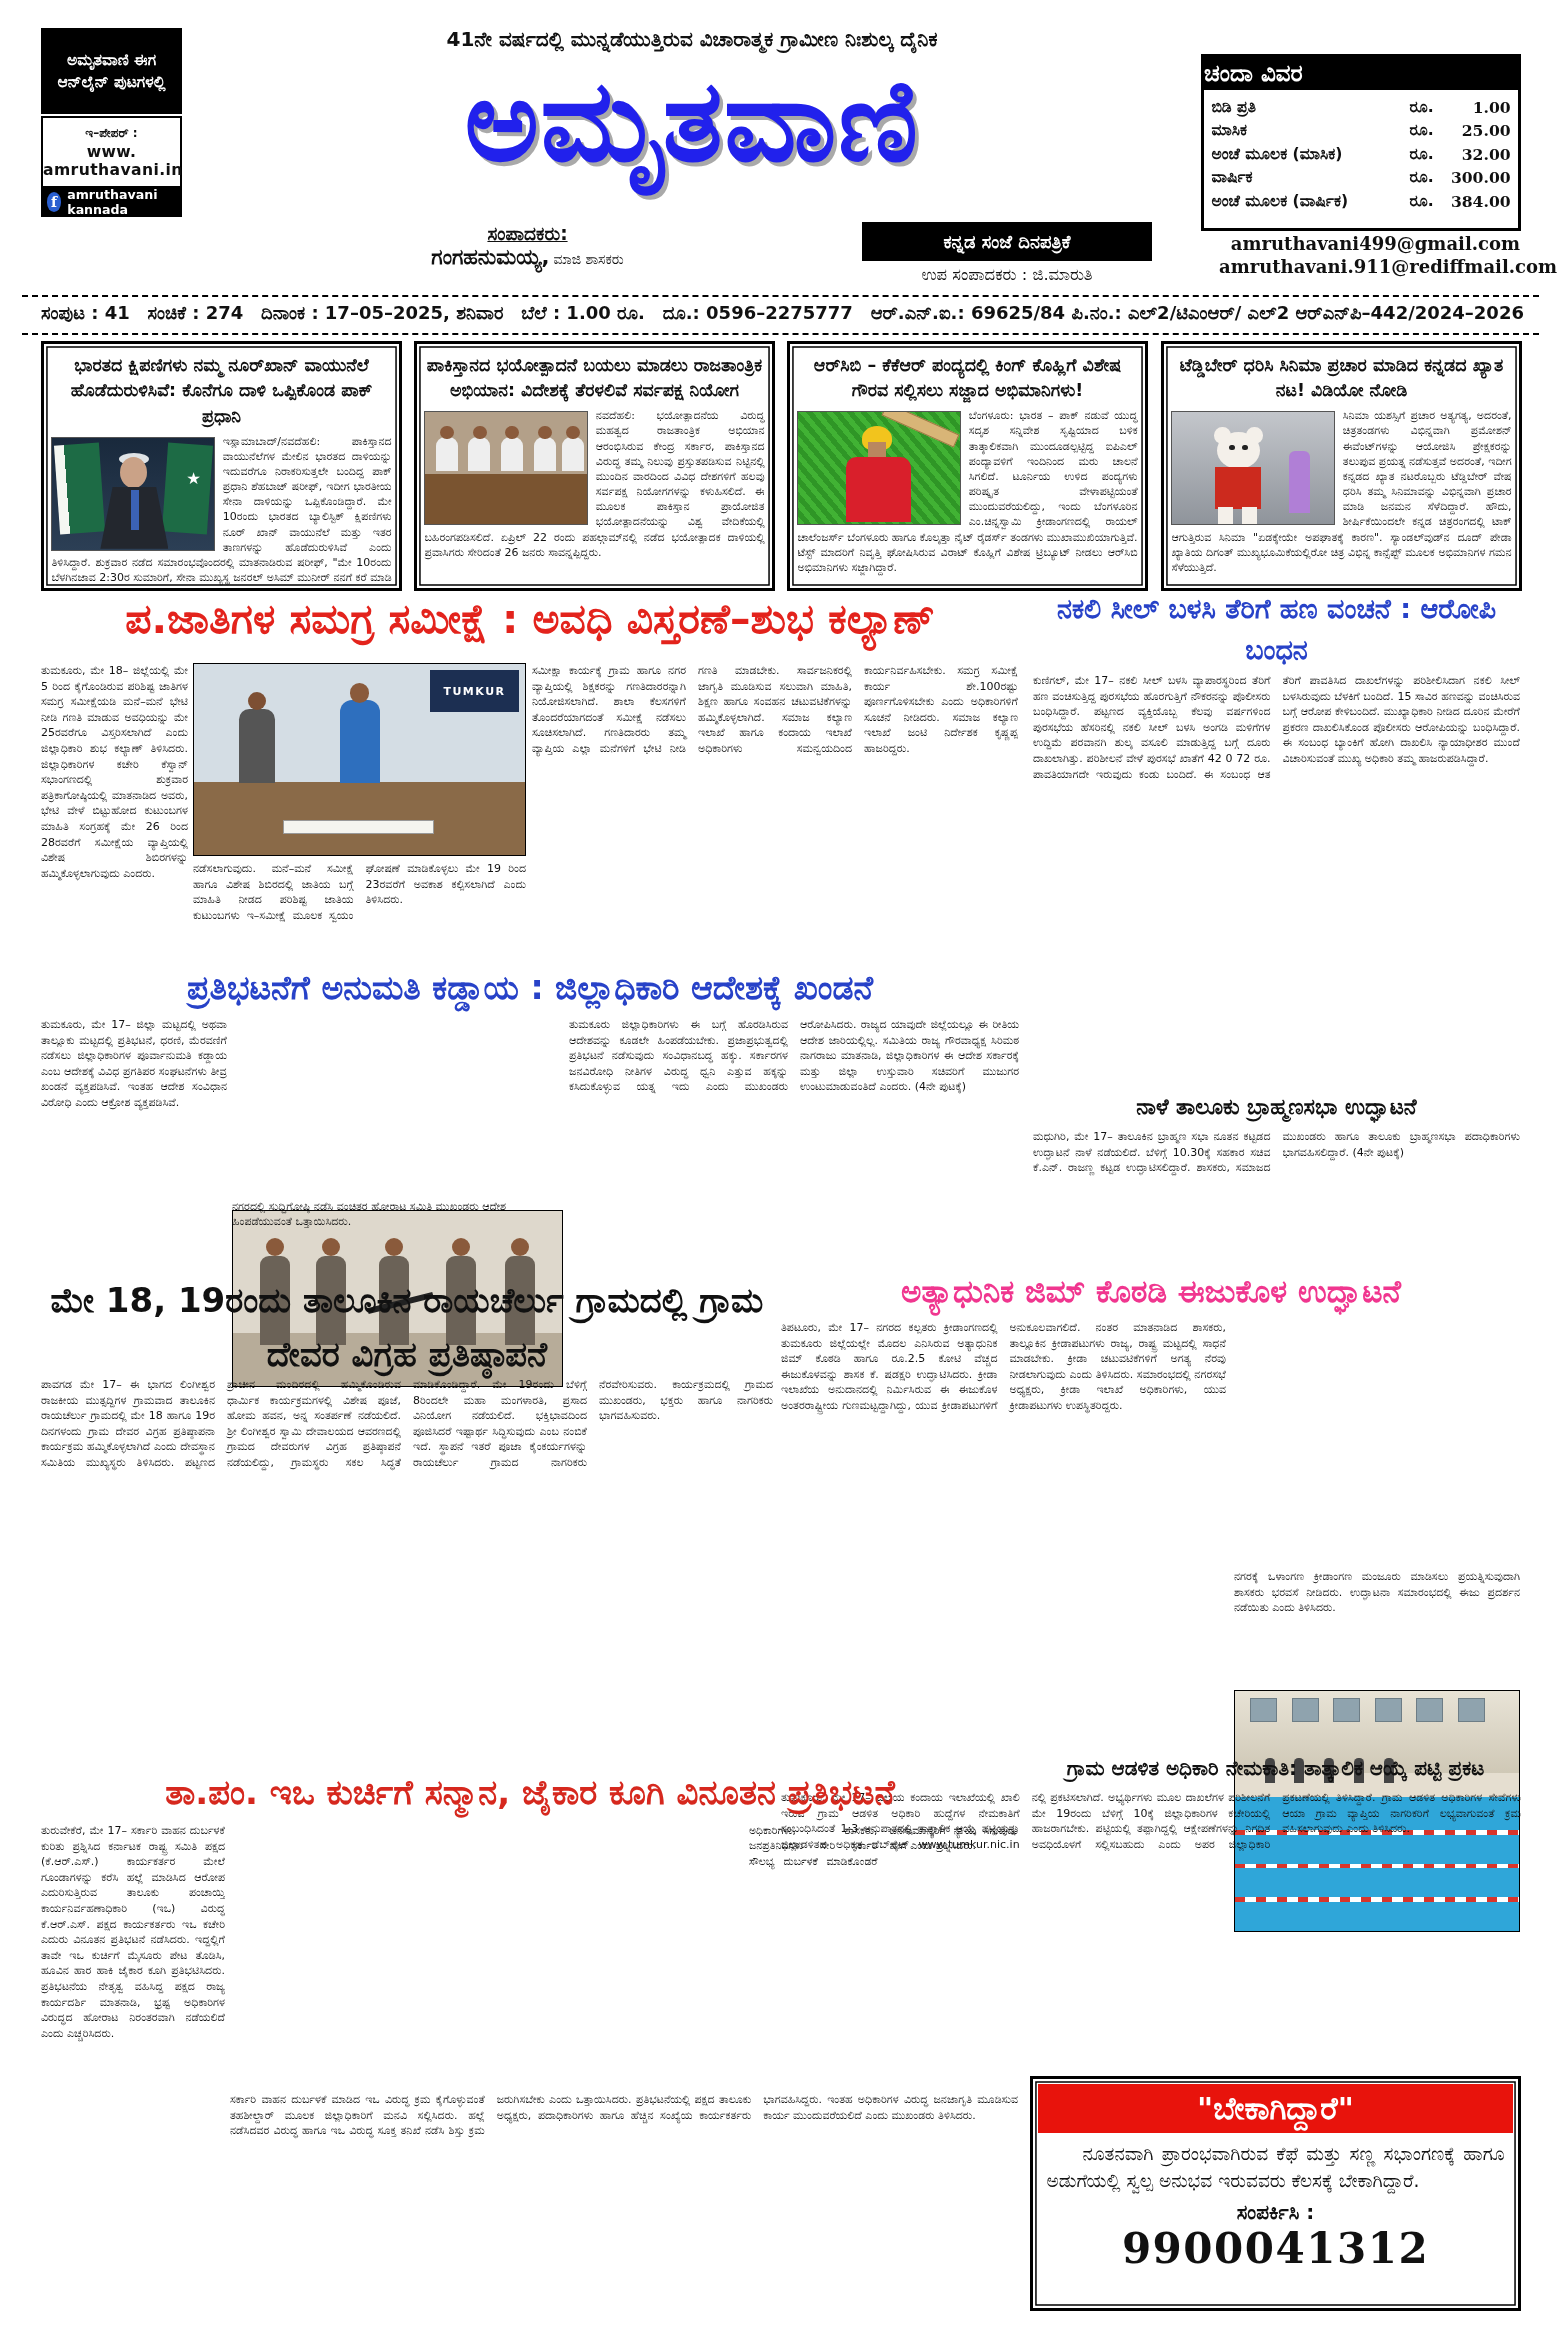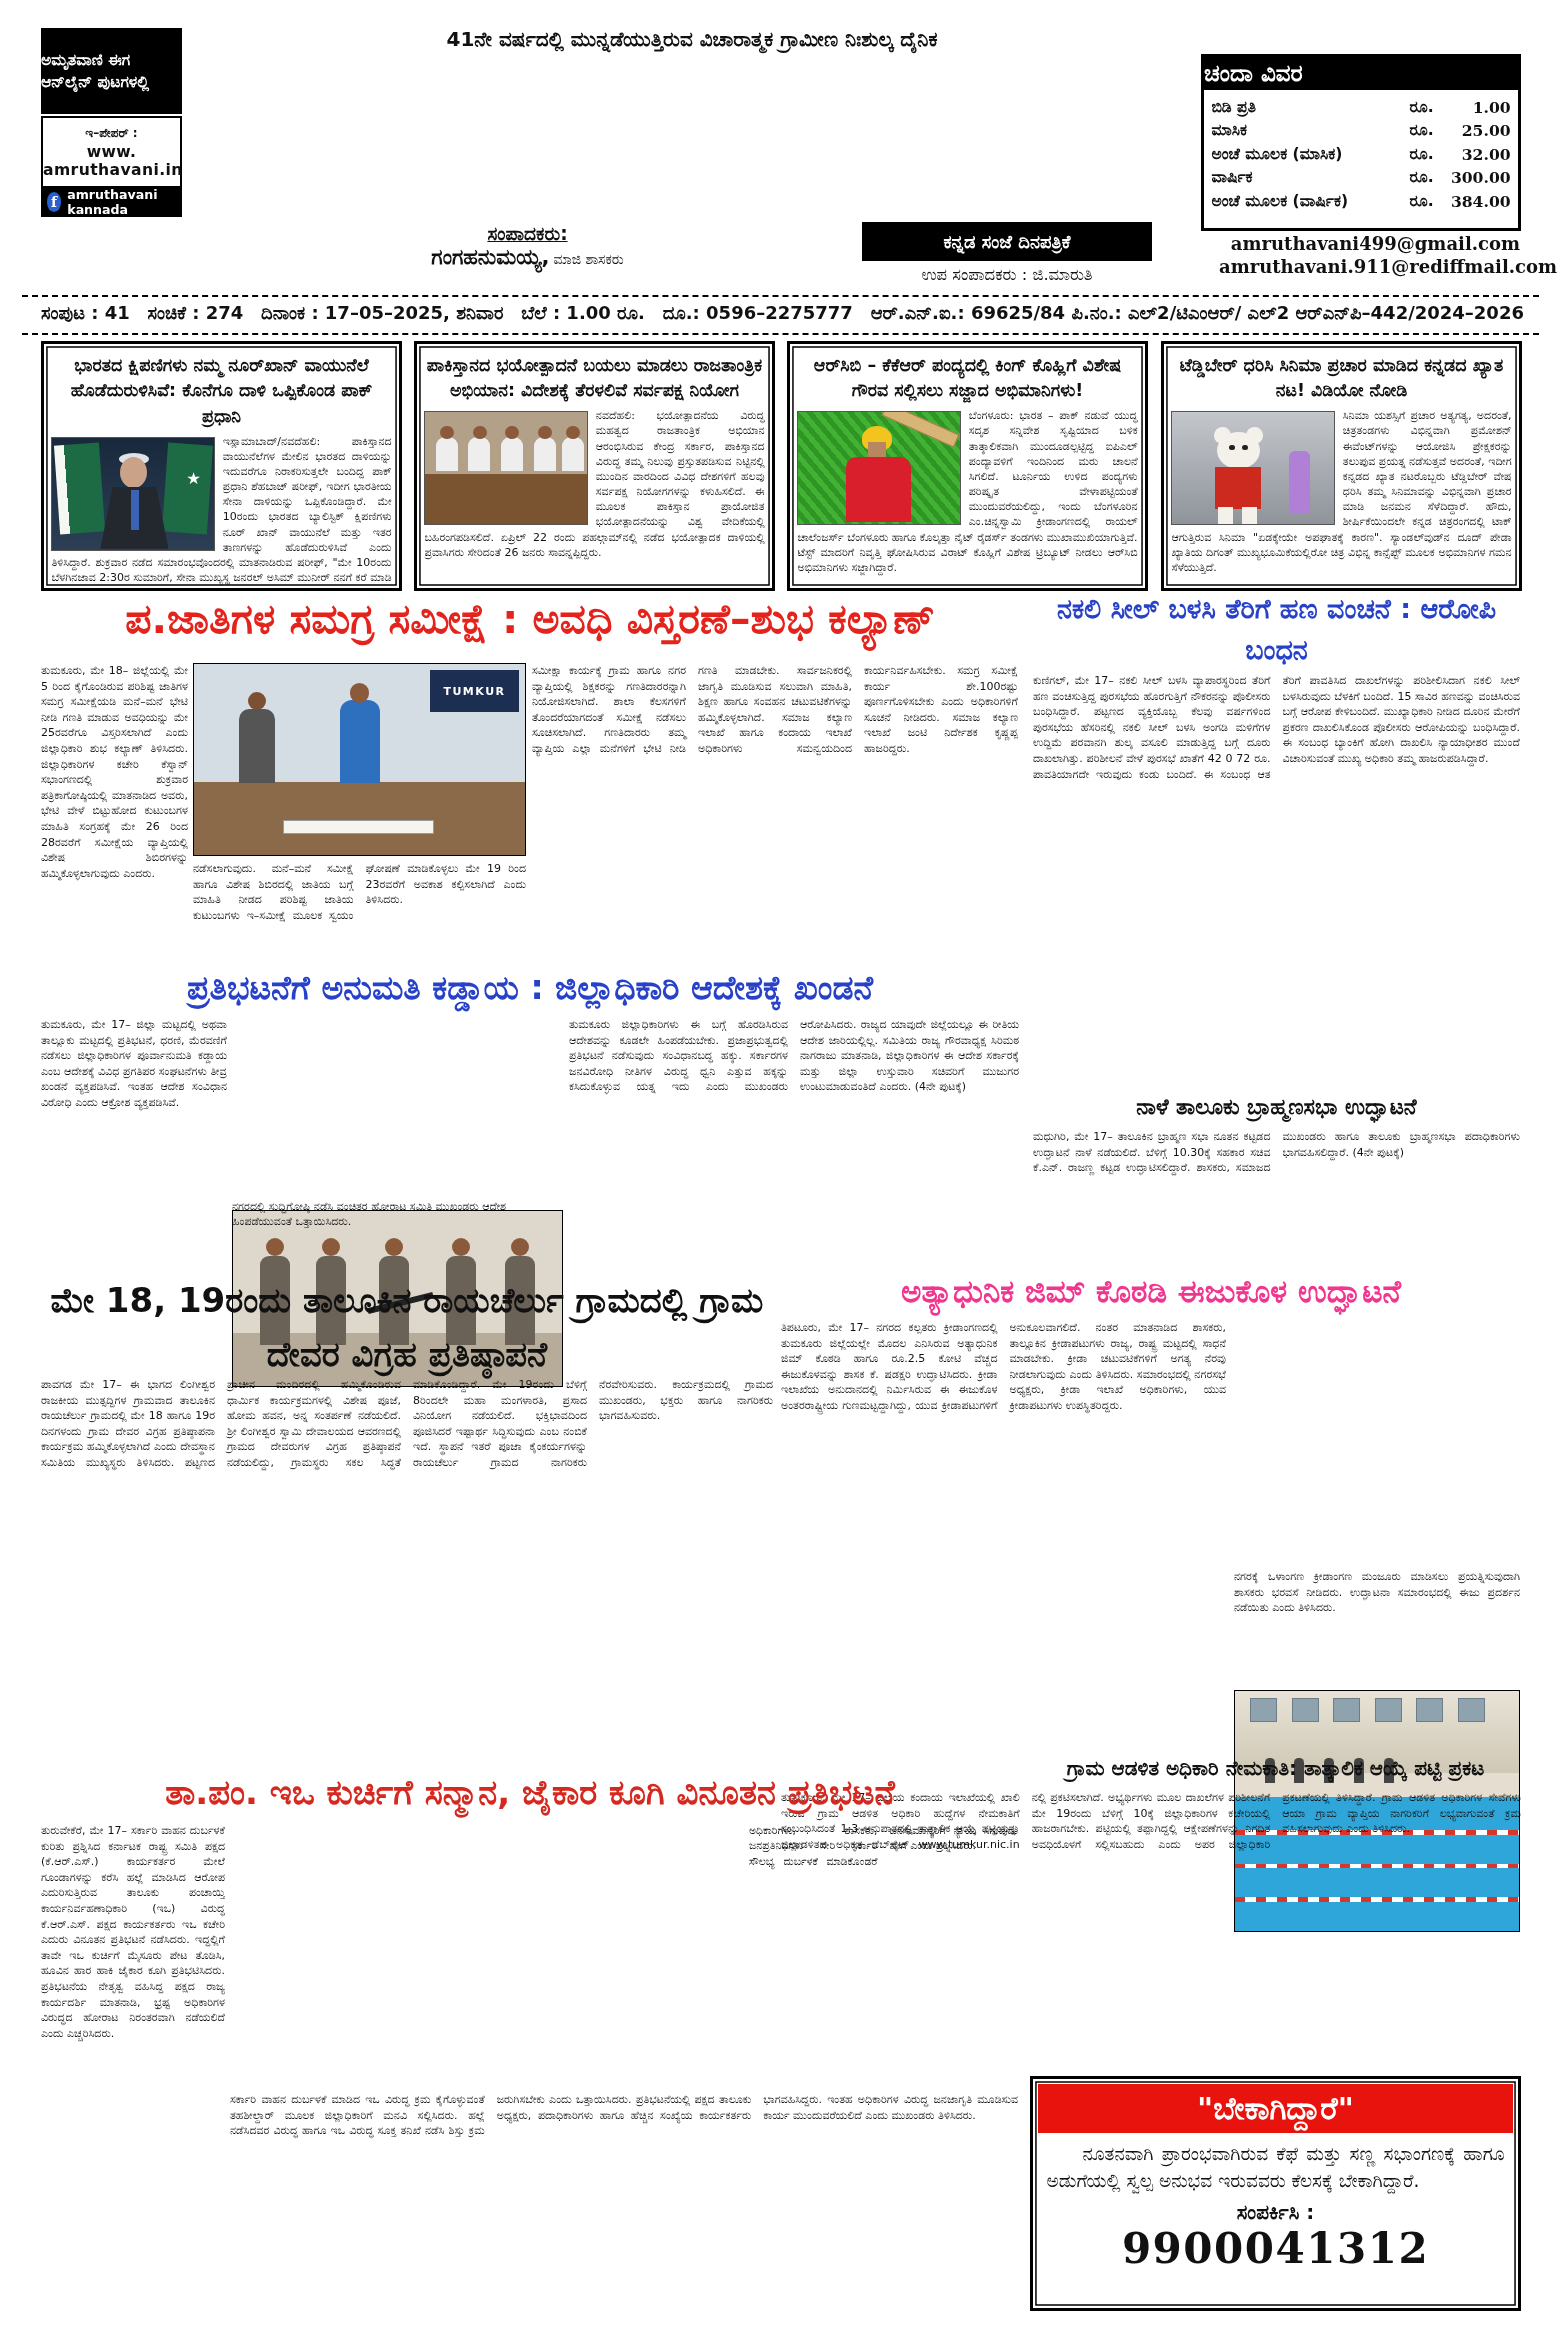--- a/index.html
+++ b/index.html
@@ -2,21 +2,21 @@
 <html style="font-size:12px"><head>
 <meta charset="utf-8">
 <style>
   html,body{margin:0;padding:0;background:#e8e8e8;}
   #page{position:relative;width:1561px;height:2342px;background:#ffffff;
         font-family:"DejaVu Sans",sans-serif;color:#111;overflow:hidden;}
   .abs{position:absolute;}
 
   
   .online-box{left:41px;top:28px;width:141px;height:86px;background:#000;color:#fff;
-    display:flex;flex-direction:column;justify-content:center;gap:4.5px;font-size:15.6px;font-weight:bold;}
+    display:flex;flex-direction:column;justify-content:center;gap:4.5px;font-size:15.6px;font-weight:bold;text-align:center;}
   .epaper-box{left:41px;top:116px;width:137px;height:68px;border:2.2px solid #000;
     display:flex;flex-direction:column;justify-content:center;gap:3px;text-align:center;}
   .epaper-label{font-size:12px;font-weight:bold;}
   .website{font-size:15.6px;font-weight:bold;letter-spacing:0.4px;}
   .fb-bar{left:41px;top:187px;width:141px;height:30px;background:#000;color:#fff;
     display:flex;align-items:center;gap:6px;padding-left:6px;box-sizing:border-box;font-size:12.6px;font-weight:bold;}
   .fb-icon{width:19.3px;height:19.3px;border-radius:50%;background:#2a5fd0;color:#fff;display:flex;
     align-items:center;justify-content:center;font-weight:bold;font-size:14px;font-family:"DejaVu Serif",serif;}
   .tagline{left:216px;top:27px;width:952px;font-size:20px;font-weight:bold;text-align:center;}
   .masthead{left:216px;top:54px;width:952px;text-align:center;font-size:113px;line-height:1.2;
@@ -136,20 +136,21 @@
   <div class="abs epaper-box">
     <div class="epaper-label">ಇ–ಪೇಪರ್ :</div>
     <div class="website">www. amruthavani.in</div>
   </div>
   <div class="abs fb-bar">
     <span class="fb-icon">f</span>
     <span>amruthavani kannada</span>
   </div>
 
   <div class="abs tagline">41ನೇ ವರ್ಷದಲ್ಲಿ ಮುನ್ನಡೆಯುತ್ತಿರುವ ವಿಚಾರಾತ್ಮಕ ಗ್ರಾಮೀಣ ನಿಃಶುಲ್ಕ ದೈನಿಕ</div>
+  <div class="abs masthead">ಅಮೃತವಾಣಿ</div>
 
   <div class="abs editors">
     <div class="lbl">ಸಂಪಾದಕರು:</div>
     <div><span class="nm">ಗಂಗಹನುಮಯ್ಯ,</span>
          <span class="ti">ಮಾಜಿ ಶಾಸಕರು</span></div>
   </div>
   <div class="abs paper-type">ಕನ್ನಡ ಸಂಜೆ ದಿನಪತ್ರಿಕೆ</div>
   <div class="abs sub-editor">ಉಪ ಸಂಪಾದಕರು : ಜಿ.ಮಾರುತಿ</div>
 
   <div class="abs sub-box">

